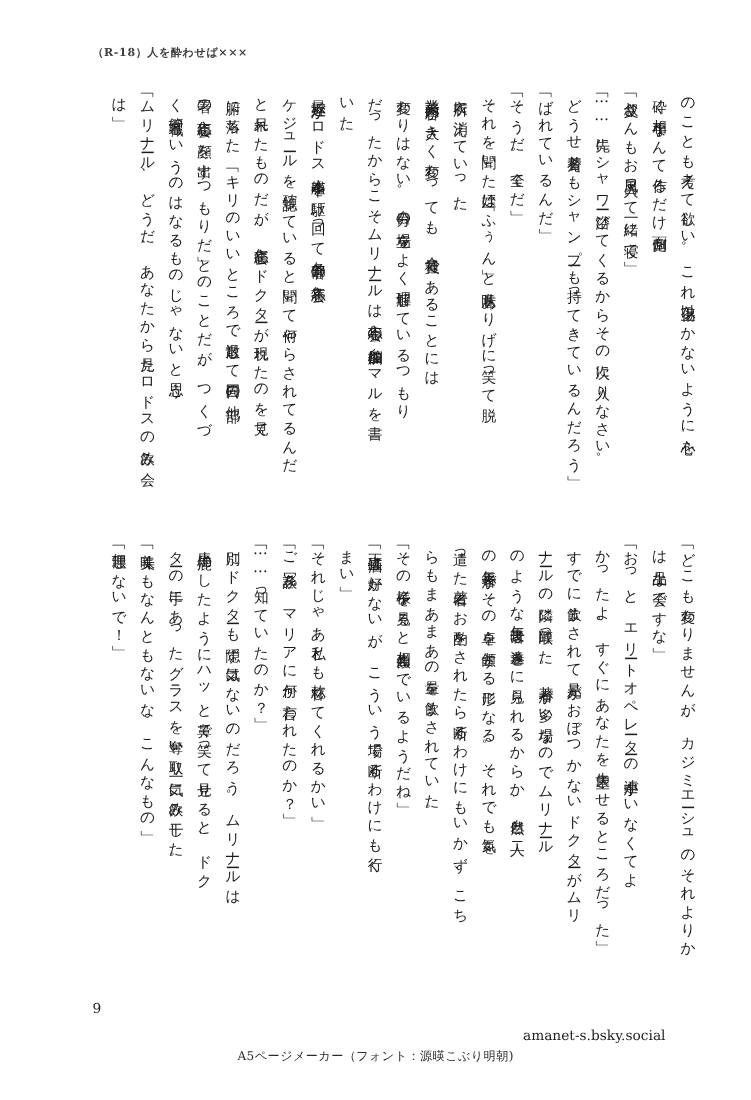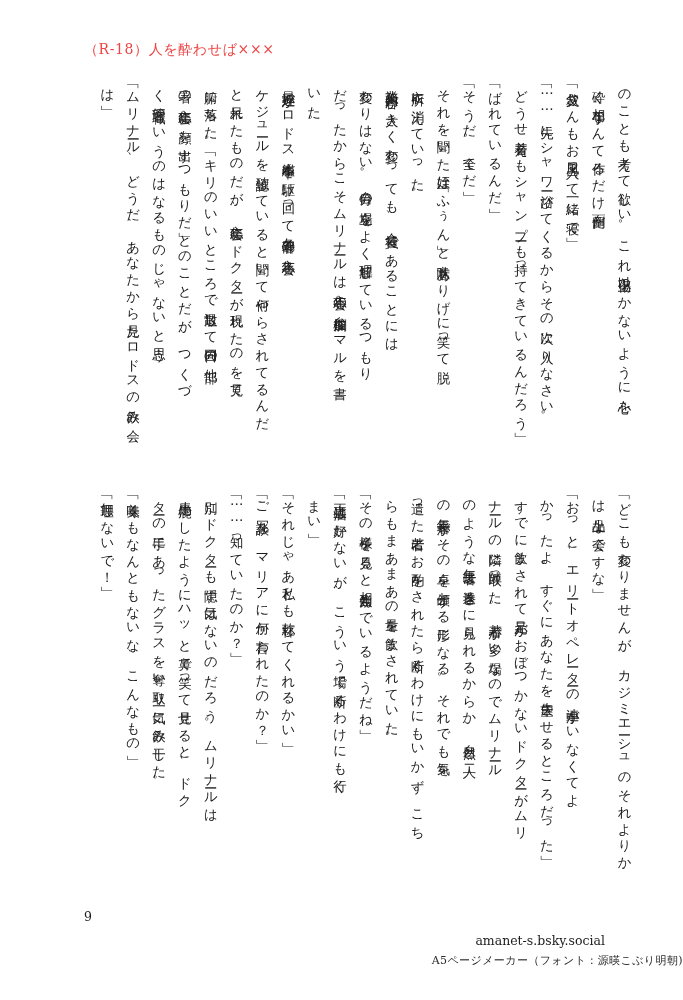--- a/index.html
+++ b/index.html
@@ -18,25 +18,26 @@
     background: #ffffff;
     margin: 0 auto;
     overflow: hidden;
     box-sizing: border-box;
   }
   
   .header {
     position: absolute;
     top: 41px;
     left: 84px;
-    font-size: 14px;
-    color: #ef4444;
+    font-size: 10px;
+    color: #404040;
     letter-spacing: 0.6px;
     white-space: nowrap;
     font-family: "DejaVu Serif", "Liberation Serif", serif;
+    font-weight: bold;
   }
   
   .vblock {
     position: absolute;
     writing-mode: vertical-rl;
     -webkit-writing-mode: vertical-rl;
     text-orientation: upright;
     font-size: 13.4px;
     line-height: 1.93;
     color: #1c1c1c;
@@ -84,21 +85,21 @@
     font-size: 12.5px;
     color: #1c1c1c;
     font-family: "DejaVu Serif", "Liberation Serif", serif;
     margin-top: 24px;
   }
   .credit {
     position: absolute;
     left: 0;
     right: 0;
     top: 63px;
-    text-align: right;
+    text-align: center;
     font-size: 11px;
     color: #2b2b2b;
     letter-spacing: 0.4px;
     font-family: "DejaVu Serif", "Liberation Serif", serif;
   }
 </style>
 </head>
 <body>
 
 <div class="page">

